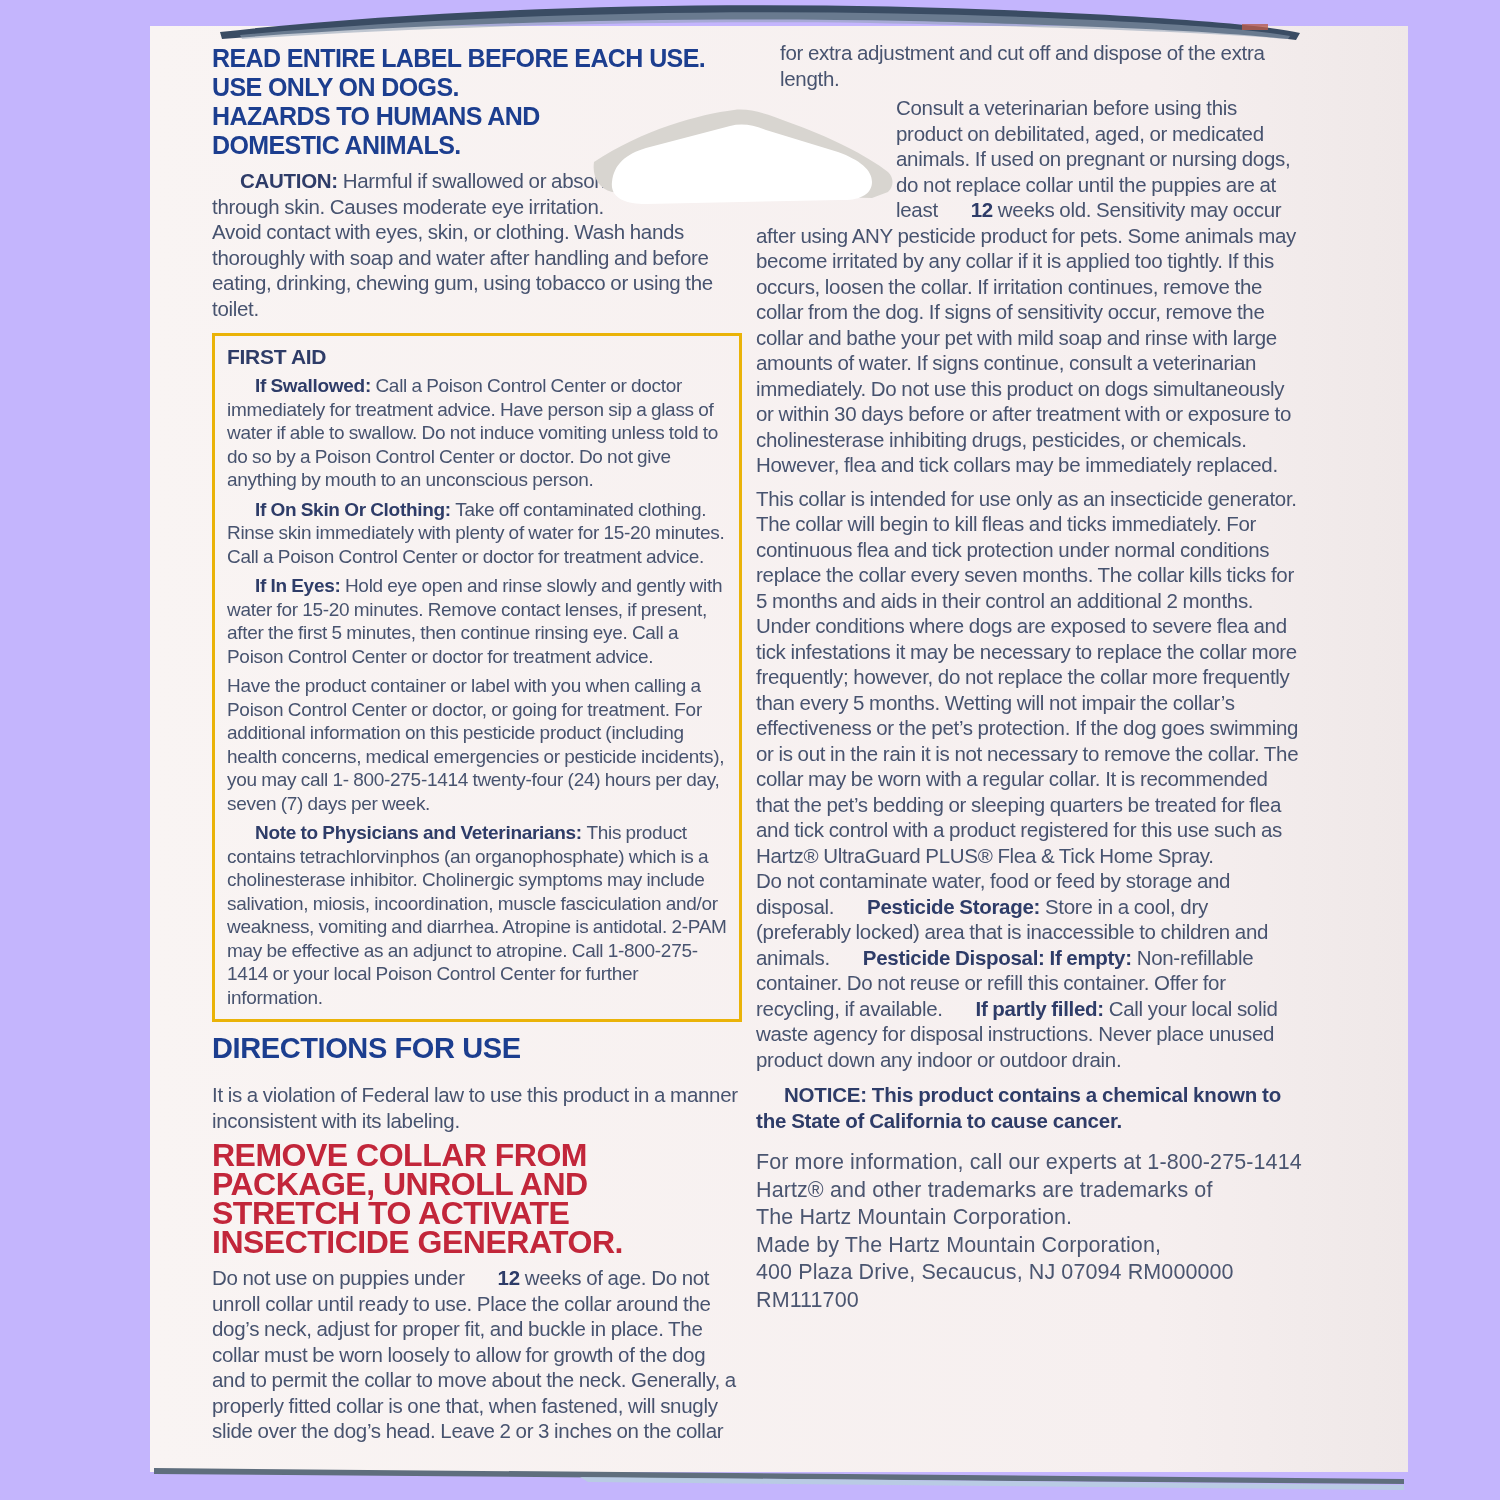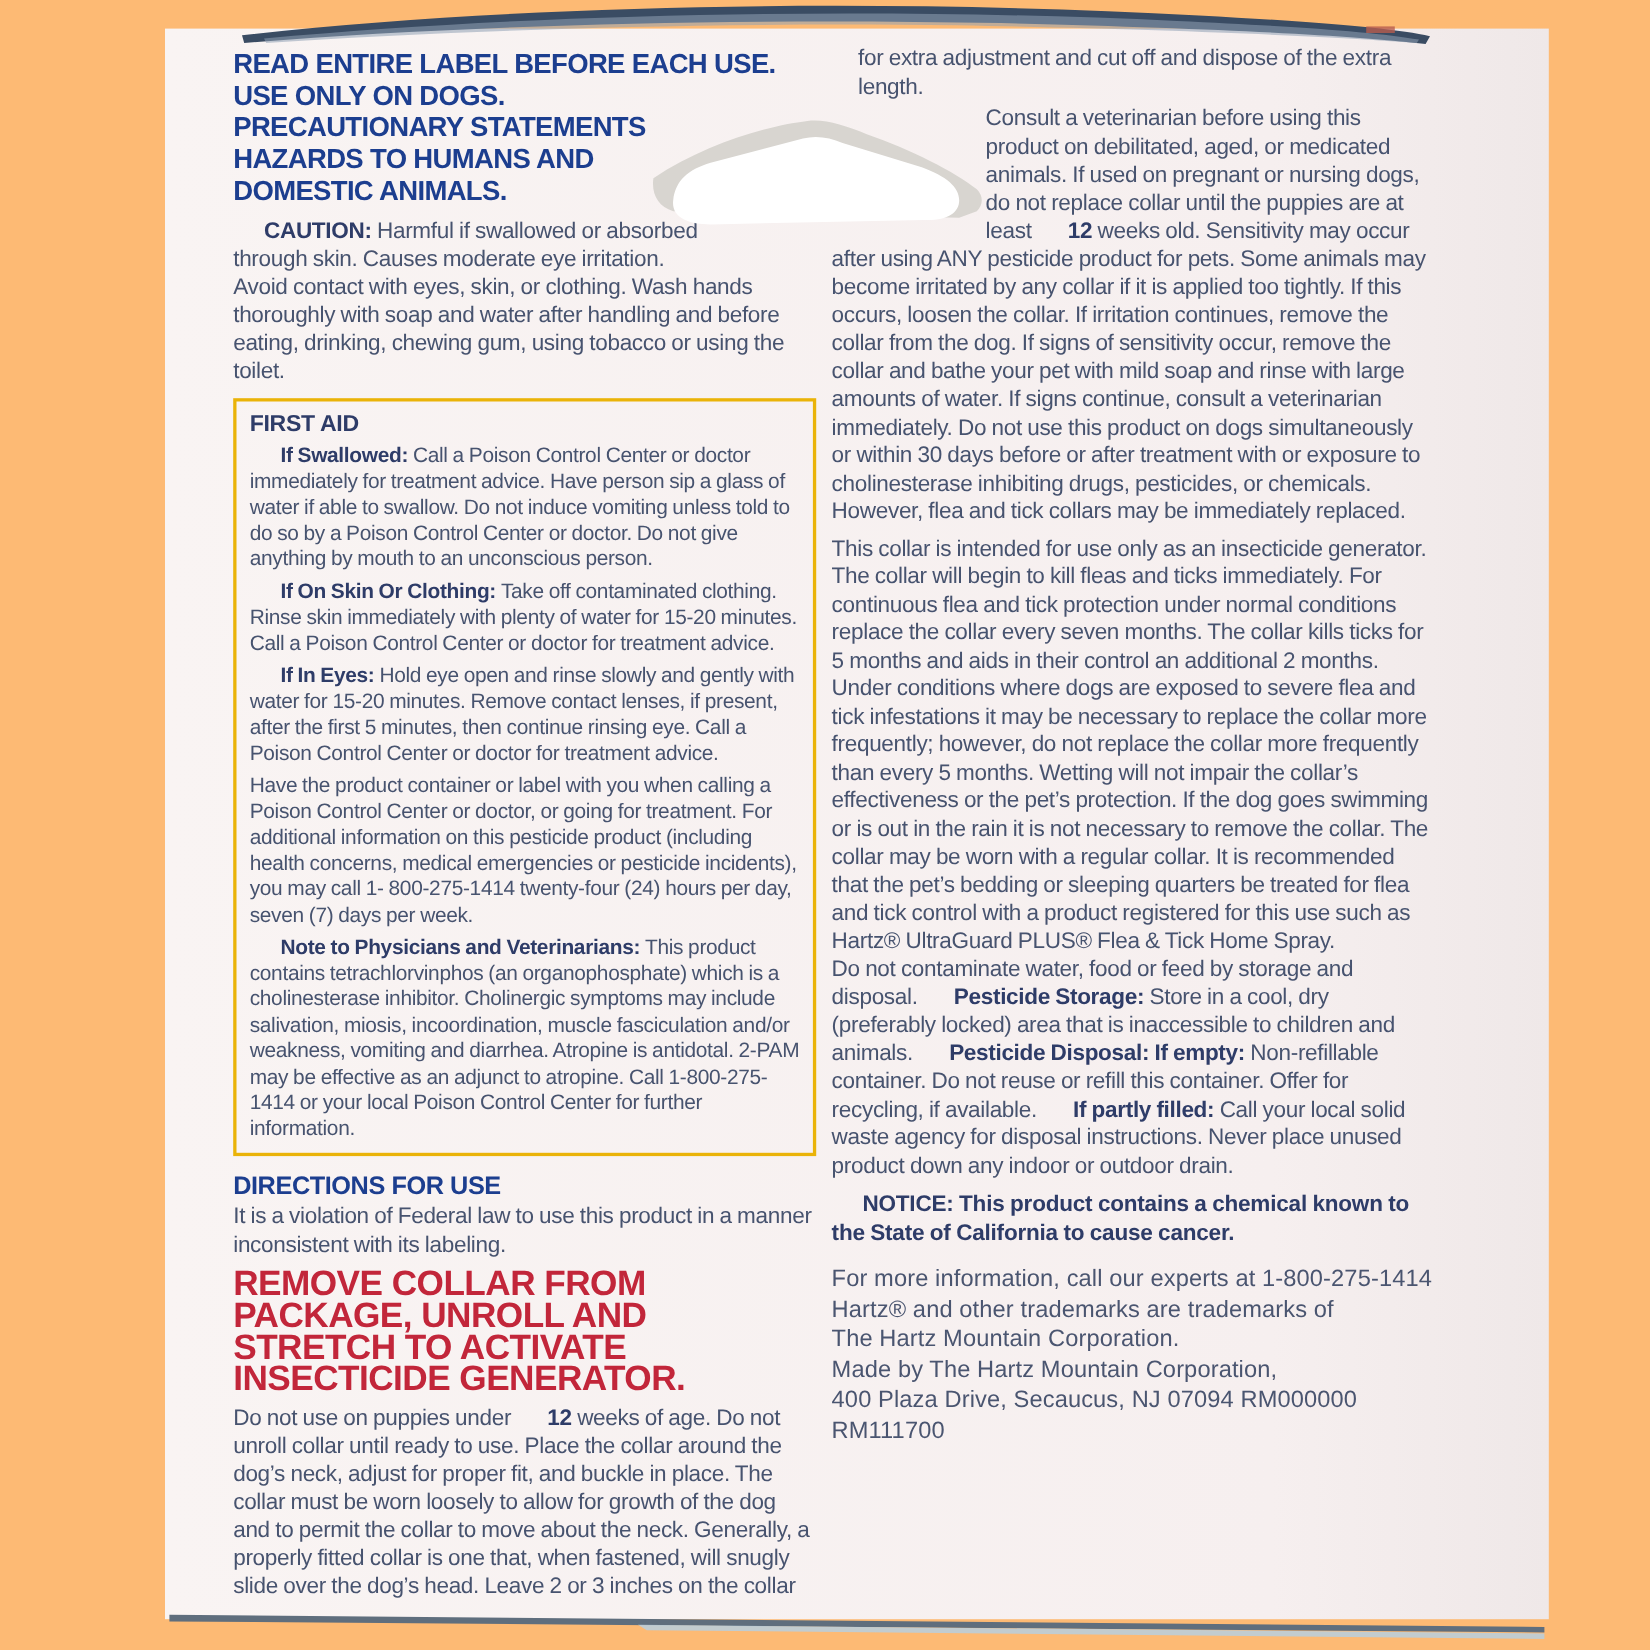--- a/index.html
+++ b/index.html
@@ -1,31 +1,31 @@
 <!DOCTYPE html>
 <html><head>
 <meta charset="utf-8">
 <style>
   html,body{margin:0;padding:0;background:#ffffff;}
   .stage{position:relative;width:1500px;height:1500px;overflow:hidden;
-         font-family:"Liberation Sans",sans-serif;background:#fdba74;}
+         font-family:"Liberation Sans",sans-serif;background:#c4b5fd;}
   .panel{position:absolute;left:150px;top:26px;width:1258px;height:1446px;
          background:linear-gradient(90deg,#f9f4f3 0%,#f6efef 80%,#efe8e8 100%);}
   .edge-svg{position:absolute;display:block;}
   .col{position:absolute;}
   .col-left{left:212px;top:44px;width:530px;}
   .col-right{left:756px;top:40px;width:546px;}
   .headline{font-size:25px;line-height:29px;font-weight:bold;color:#1c3e8f;letter-spacing:-0.6px;}
   .body-text{font-size:20.5px;line-height:25.5px;color:#47536f;letter-spacing:-0.3px;word-spacing:-0.5px;}
   .b{font-weight:bold;color:#2e3c68;margin-left:28px;}
   .aid-box{border:3px solid #eab308;padding:8px 12px 10px;margin:12px 0 12px;}
   .aid-box .body-text{font-size:19px;line-height:23.5px;margin-bottom:6px;}
   .aid-box .body-text:last-child{margin-bottom:0;}
   .box-title{font-size:21px;line-height:26px;font-weight:bold;color:#2e3c68;margin-bottom:4px;letter-spacing:-0.3px;}
-  .section-title{font-size:23px;line-height:28px;font-weight:bold;color:#1c3e8f;letter-spacing:-0.4px;margin-bottom:2px;}
+  .section-title{font-size:29px;line-height:28px;font-weight:bold;color:#1c3e8f;letter-spacing:-0.4px;margin-bottom:20px;}
   .red-heading{font-size:32px;line-height:29px;font-weight:bold;color:#c2263a;letter-spacing:-0.5px;margin:8px 0 8px;}
   .storage-title{font-size:43px;line-height:50px;font-weight:bold;color:#1c3e8f;letter-spacing:-1.8px;margin:10px 0 8px;}
   .notice .b{letter-spacing:-0.2px;}
   .footer{margin-top:16px;}
   .footer-line{font-size:21.5px;line-height:27.5px;color:#4a5570;letter-spacing:0.1px;}
   .wrap-spacer-r{float:right;width:102px;height:26px;}
   .wrap-spacer-l{float:left;width:140px;height:104px;}
   .mb8{margin-bottom:8px;} .mb10{margin-bottom:10px;}
   .indent25{padding-left:24px;}
   .hole{position:absolute;left:582px;top:84px;width:318px;height:132px;z-index:6;}
@@ -50,21 +50,20 @@
 
   <svg class="hole" viewBox="0 0 318 132">
     <path d="M12 78 C 60 46, 118 30, 152 26 C 168 24, 186 30, 206 38 C 246 52, 286 72, 306 88 C 312 94, 312 102, 306 108 L 290 114 L 30 108 C 16 104, 10 92, 12 78 Z" fill="#d8d5d0"></path>
     <path d="M30 98 C 32 80, 44 70, 64 64 L 148 42 C 160 39, 172 41, 184 46 L 256 68 C 278 76, 290 86, 290 98 C 290 110, 278 117, 258 116 L 64 120 C 44 120, 28 114, 30 98 Z" fill="#ffffff"></path>
   </svg>
 
   <div class="col col-left">
     <div class="headline">
       <div>READ ENTIRE LABEL BEFORE EACH USE.</div>
       <div>USE ONLY ON DOGS.</div>
-      <div>PRECAUTIONARY STATEMENTS</div>
       <div>HAZARDS TO HUMANS AND</div>
       <div>DOMESTIC ANIMALS.</div>
     </div>
 
     <div class="body-text mb10" style="margin-top:8px;">
       <span class="wrap-spacer-r"></span>
     <span class="b">CAUTION: </span><span>Harmful if swallowed or absorbed through skin. Causes moderate eye irritation. Avoid contact with eyes, skin, or clothing. Wash hands thoroughly with soap and water after handling and before eating, drinking, chewing gum, using tobacco or using the toilet.</span></div>
 
     <div class="aid-box">
       <div class="box-title">FIRST AID</div>

